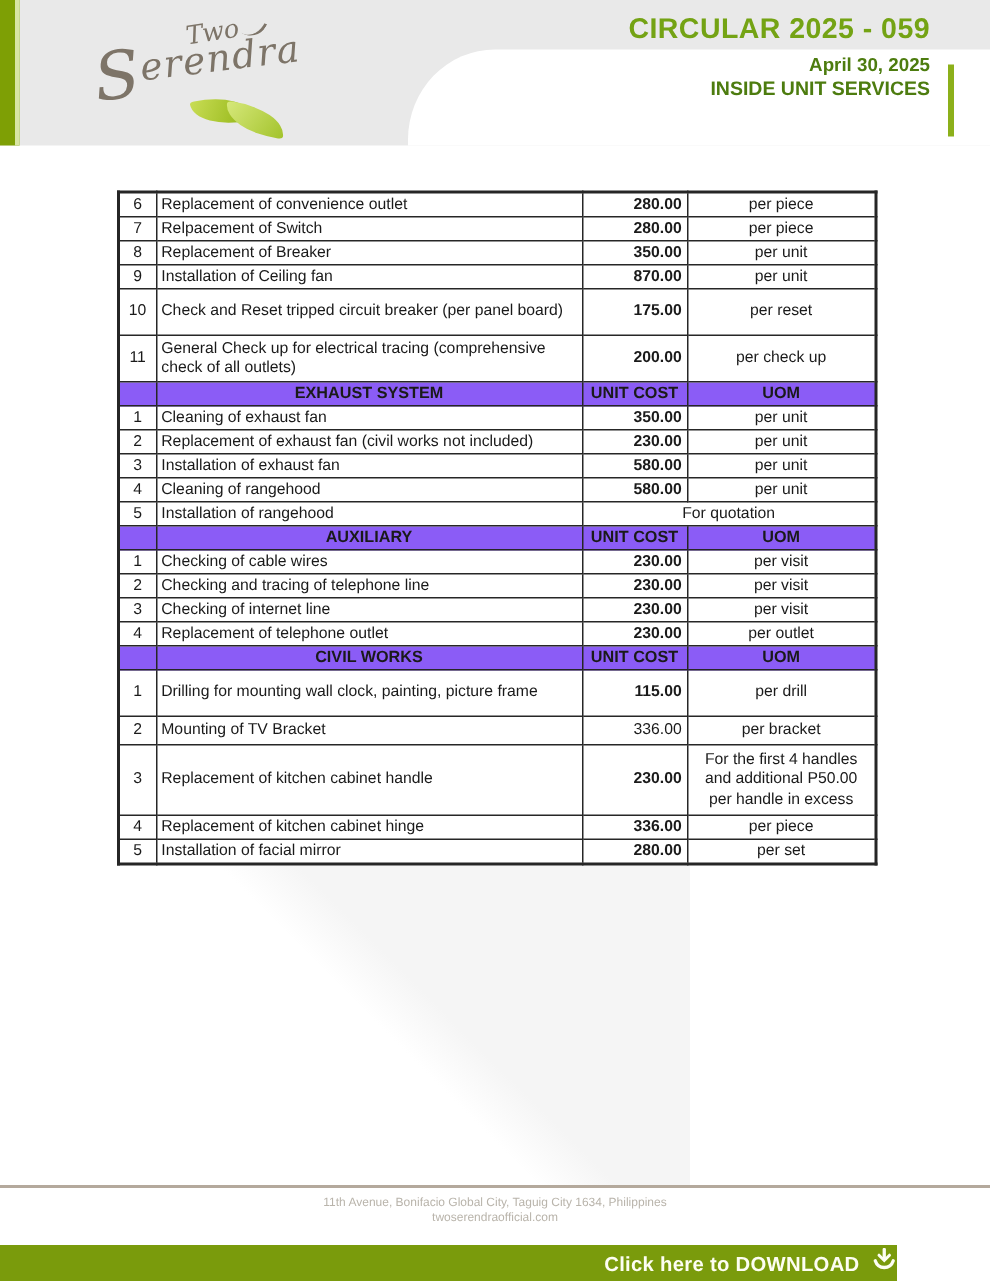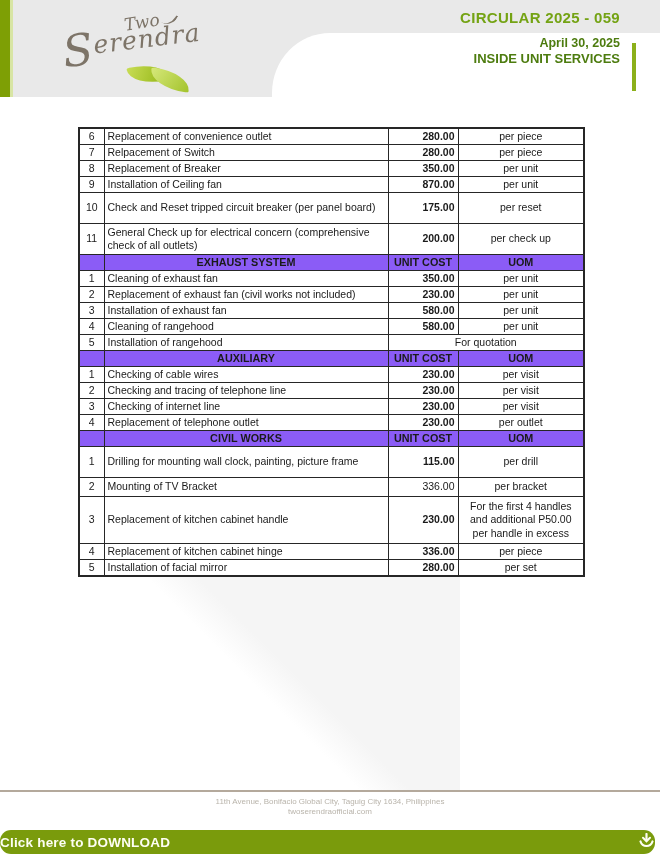--- a/index.html
+++ b/index.html
@@ -4,21 +4,21 @@
 <style>
   html,body{margin:0;padding:0;background:#fff;}
   .page{position:relative;width:660px;height:854px;background:#ffffff;overflow:hidden;
         font-family:"Liberation Sans","DejaVu Sans",sans-serif;}
   
   .hdr-band{position:absolute;left:0;top:0;width:660px;height:97px;background:#e9e9e9;z-index:1;}
   .hdr-white{position:absolute;left:272px;top:33px;right:0;height:64px;background:#ffffff;
              border-top-left-radius:58px 60px;}
   .green-bar-left{position:absolute;left:0;top:0;width:10px;height:97px;background:#7e9f05;
                   border-right:3px solid #d8e5a4;}
-  .circular{position:absolute;top:9px;right:40px;font-size:15px;font-weight:bold;
+  .circular{position:absolute;top:9px;right:40px;font-size:19px;font-weight:bold;
             color:#74a314;letter-spacing:.3px;}
   .infoblock{position:absolute;top:35px;right:40px;text-align:right;color:#4d7c0f;
              font-weight:bold;font-size:12.5px;line-height:16px;}
   .infoblock .subject{font-size:13px;}
   .green-rule{position:absolute;top:43px;right:24px;width:4px;height:48px;background:#8cb01a;}
   
   .logo{position:absolute;left:52px;top:4px;width:160px;height:92px;color:#7d7468;
         font-family:"DejaVu Serif","Liberation Serif",serif;font-style:italic;}
   .logo-two{position:absolute;left:72px;top:8px;font-size:17px;transform:rotate(-9deg);}
   .logo-swash{position:absolute;left:104px;top:6px;width:18px;height:14px;
@@ -45,22 +45,22 @@
   td.desc.nw{white-space:nowrap;overflow:hidden;}
   td.cost{text-align:right;padding-right:8px;font-weight:bold;margin-top:28px;}
   td.cost.reg{font-weight:normal;}
   td.uom{text-align:center;}
   td.merged{text-align:center;margin-left:30px;}
   tr.gold td{background:#8b5cf6;font-weight:bold;text-align:center;height:15px;font-size:10.8px;}
   
   .foot-line{position:absolute;left:0;top:790px;width:660px;height:2px;background:#b4a99c;z-index:2;}
   .address{position:absolute;left:0;top:797px;width:660px;text-align:center;z-index:2;
            font-size:8px;line-height:10px;color:#b9b4ab;}
-  .dl-bar{position:absolute;left:0;top:830px;width:655px;height:24px;background:#7a9b0c;z-index:3;
-          display:flex;align-items:center;justify-content:space-between;gap:8px;cursor:pointer;border-radius:11px;}
+  .dl-bar{position:absolute;left:0;top:830px;width:598px;height:24px;background:#7a9b0c;z-index:3;
+          display:flex;align-items:center;justify-content:flex-end;gap:8px;cursor:pointer;}
   .dl-label{color:#fdfef2;font-weight:bold;font-size:13.5px;letter-spacing:.2px;}
   .dl-icon{display:inline-block;}
 </style>
 </head>
 <body>
 
 <div class="page">
 
   <div class="watermark"></div>
 
@@ -118,21 +118,21 @@
           <td class="uom">per unit</td>
         </tr>
         <tr class="m">
           <td class="num">10</td>
           <td class="desc">Check and Reset tripped circuit breaker (per panel board)</td>
           <td class="cost">175.00</td>
           <td class="uom">per reset</td>
         </tr>
         <tr class="m">
           <td class="num">11</td>
-          <td class="desc">General Check up for electrical concern (comprehensive check of all outlets)</td>
+          <td class="desc">General Check up for electrical tracing (comprehensive check of all outlets)</td>
           <td class="cost">200.00</td>
           <td class="uom">per check up</td>
         </tr>
         <tr class="gold">
           <td class="num"></td>
           <td class="sec-title">EXHAUST SYSTEM</td>
           <td class="sec-col">UNIT COST</td>
           <td class="sec-col">UOM</td>
         </tr>
         <tr class="s">

